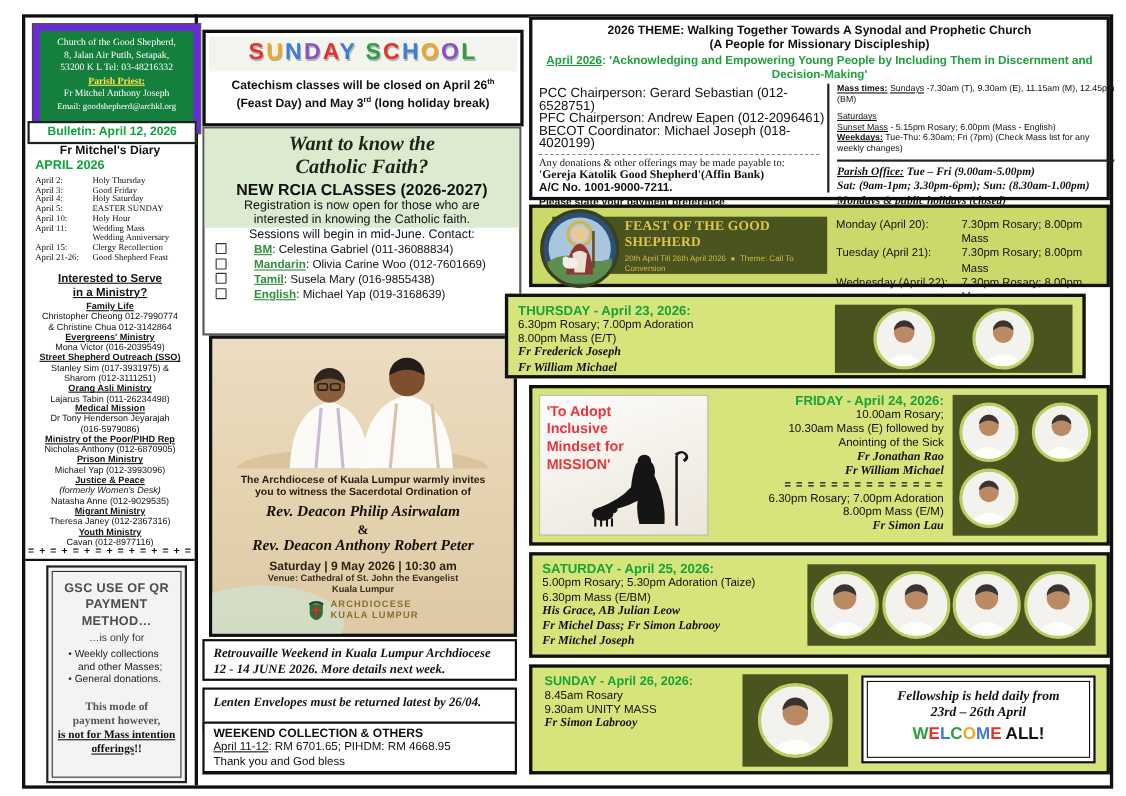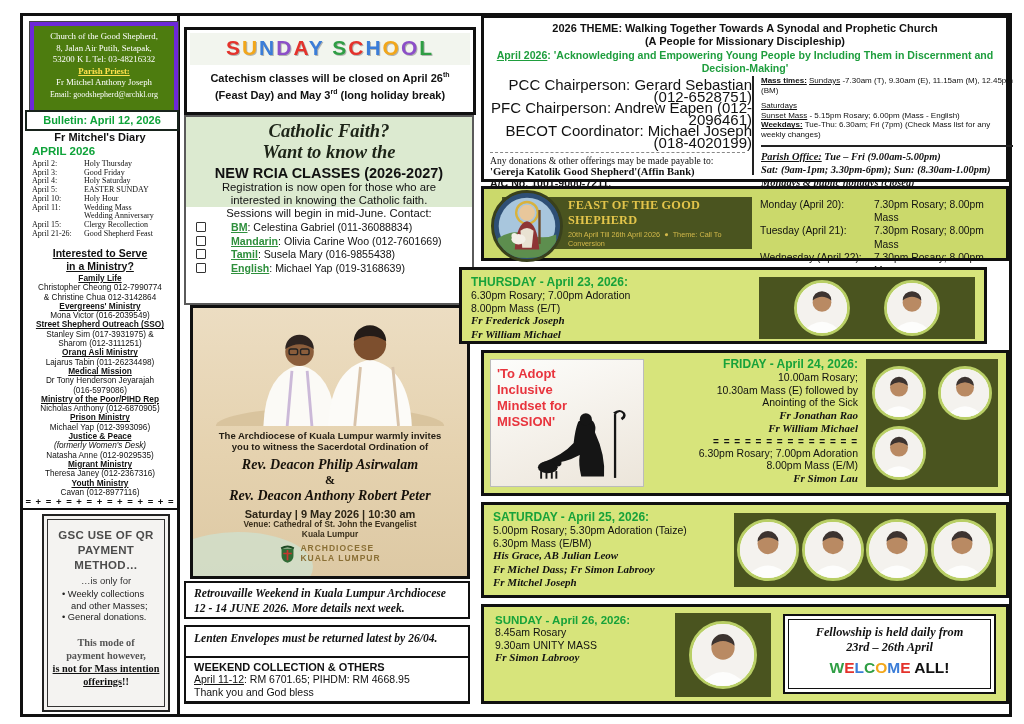--- a/index.html
+++ b/index.html
@@ -3,21 +3,21 @@
 <meta charset="utf-8">
 <style>
   html,body{margin:0;padding:0;background:#fff;}
   #page{position:relative;width:1024px;height:724px;background:#fff;overflow:hidden;
         font-family:"Liberation Sans",sans-serif;color:#111;}
   .abs{position:absolute;}
   .frame{border:3px solid #101010;}
   .vline{background:#101010;}
   .hline{background:#101010;}
   
-  .church-box{background:#4d7c0f;color:#fff;border:4px solid #6d28d9;outline:1px solid #444;
+  .church-box{background:#15803d;color:#fff;border:6px solid #6d28d9;outline:1px solid #444;
     text-align:center;font-family:"Liberation Serif",serif;font-size:8.8px;line-height:11.5px;padding-top:5px;}
   .church-box .pp{color:#ffe14d;font-weight:bold;text-decoration:underline;}
   .church-box .email{font-size:8px;}
   .bulletin-box{border:2px solid #18231c;text-align:center;font-weight:bold;font-size:11px;
     color:#0fa33a;line-height:16px;background:#fff;}
   .diary-title{font-weight:bold;font-size:11px;text-align:center;}
   .diary-month{font-weight:bold;font-size:11.5px;color:#0fa33a;}
   .diary-row{display:grid;grid-template-columns:52px auto;font-family:"Liberation Serif",serif;
     font-size:8px;line-height:8.7px;}
   .serve-head{font-weight:bold;font-size:10.5px;text-decoration:underline;text-align:center;line-height:12.5px;}
@@ -72,21 +72,21 @@
     font-weight:bold;font-style:italic;font-size:11.6px;line-height:14.5px;padding:4px 8px;box-sizing:border-box;}
   .collect-box{border:2px solid #101010;border-bottom-width:3px;background:#fff;
     padding:3px 8px;box-sizing:border-box;}
   .collect-title{font-weight:bold;font-size:11px;}
   .collect-line{font-size:10.5px;line-height:13px;}
   .u{text-decoration:underline;}
   
   .theme-box{border:3px solid #101010;background:#fff;box-sizing:border-box;padding:4px 6px;}
   .theme-t{font-weight:bold;font-size:11px;text-align:center;line-height:13px;}
   .theme-april{font-weight:bold;font-size:10.6px;color:#1f9e3e;text-align:center;line-height:12.5px;margin-top:1px;}
-  .contacts{font-size:15px;line-height:11.6px;text-align:right;}
+  .contacts{font-size:12px;line-height:11.6px;}
   .dashed{border-top:1.5px dashed #888;width:97%;margin:3px 0 2px 0;}
   .don1{font-family:"Liberation Serif",serif;font-size:9.6px;}
   .don2{font-family:"Liberation Serif",serif;font-weight:bold;font-size:10.6px;}
   .don3{font-weight:bold;font-size:10.6px;}
   .don4{font-weight:bold;font-size:9.4px;}
   .mass-col{position:absolute;left:268px;top:58px;width:252px;bottom:4px;border-left:2px solid #222;padding-left:7px;}
   .mass-small{font-size:8px;line-height:9.6px;}
   .office{border-top:2px solid #222;margin-top:5px;padding-top:3px;font-family:"Liberation Serif",serif;
     font-weight:bold;font-style:italic;font-size:10.4px;line-height:13px;}
   .feast-box{background:#cbd96b;border:3px solid #101010;box-sizing:border-box;}
@@ -315,22 +315,22 @@
       <div class="ss-title"><span style="color: rgb(228, 50, 43);">S</span><span style="color: rgb(242, 167, 27);">U</span><span style="color: rgb(59, 125, 216);">N</span><span style="color: rgb(140, 79, 200);">D</span><span style="color: rgb(228, 50, 43);">A</span><span style="color: rgb(59, 125, 216);">Y</span><span> </span><span style="color: rgb(47, 158, 68);">S</span><span style="color: rgb(228, 50, 43);">C</span><span style="color: rgb(59, 125, 216);">H</span><span style="color: rgb(242, 167, 27);">O</span><span style="color: rgb(140, 79, 200);">O</span><span style="color: rgb(47, 158, 68);">L</span></div>
     </div>
     <div class="ss-note">
       <div><span>Catechism classes will be closed on April 26</span><sup>th</sup></div>
       <div><span>(Feast Day) and May 3</span><sup>rd</sup><span> (long holiday break)</span></div>
     </div>
   </div>
 
   <div class="abs rcia-box" style="left:184px;top:115px;width:286px;height:186px;">
     <div class="rcia-green">
+      <div class="rcia-h">Want to know the</div>
       <div class="rcia-h">Catholic Faith?</div>
-      <div class="rcia-h">Want to know the</div>
       <div class="rcia-sub">NEW RCIA CLASSES (2026-2027)</div>
       <div class="rcia-body">Registration is now open for those who are</div>
       <div class="rcia-body">interested in knowing the Catholic faith.</div>
     </div>
     <div class="rcia-body">Sessions will begin in mid-June. Contact:</div>
     <div class="rcia-contacts">
 
         <div><span class="cb"></span><span class="lang u">BM</span><span>: Celestina Gabriel (011-36088834)</span></div>
 
         <div><span class="cb"></span><span class="lang u">Mandarin</span><span>: Olivia Carine Woo (012-7601669)</span></div>

